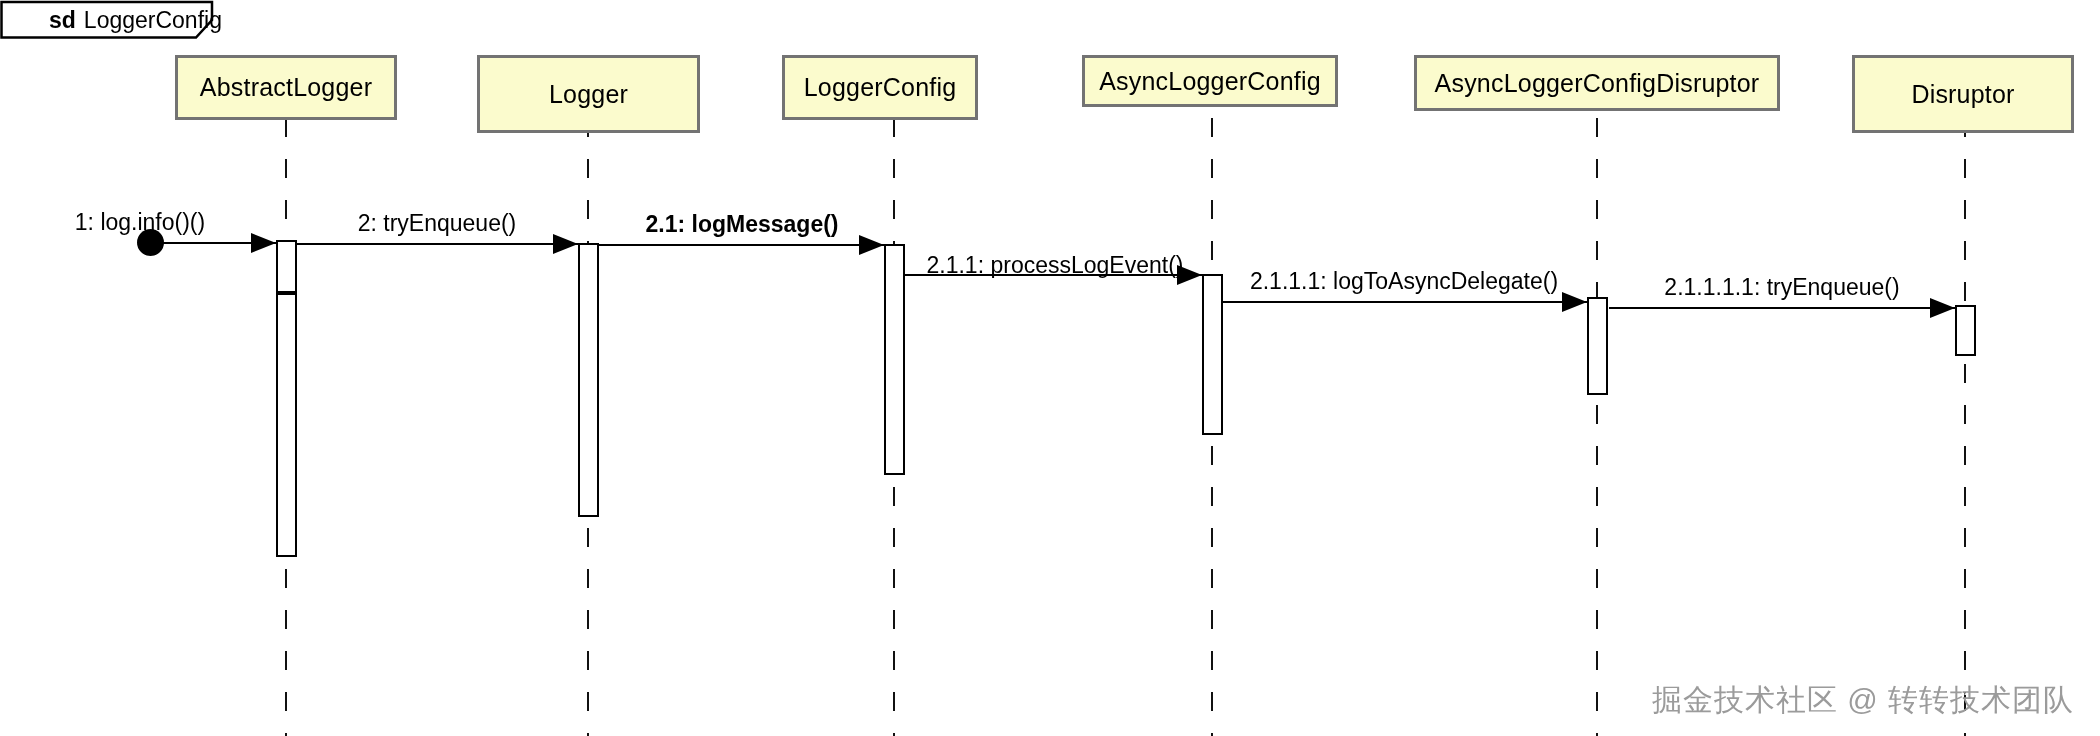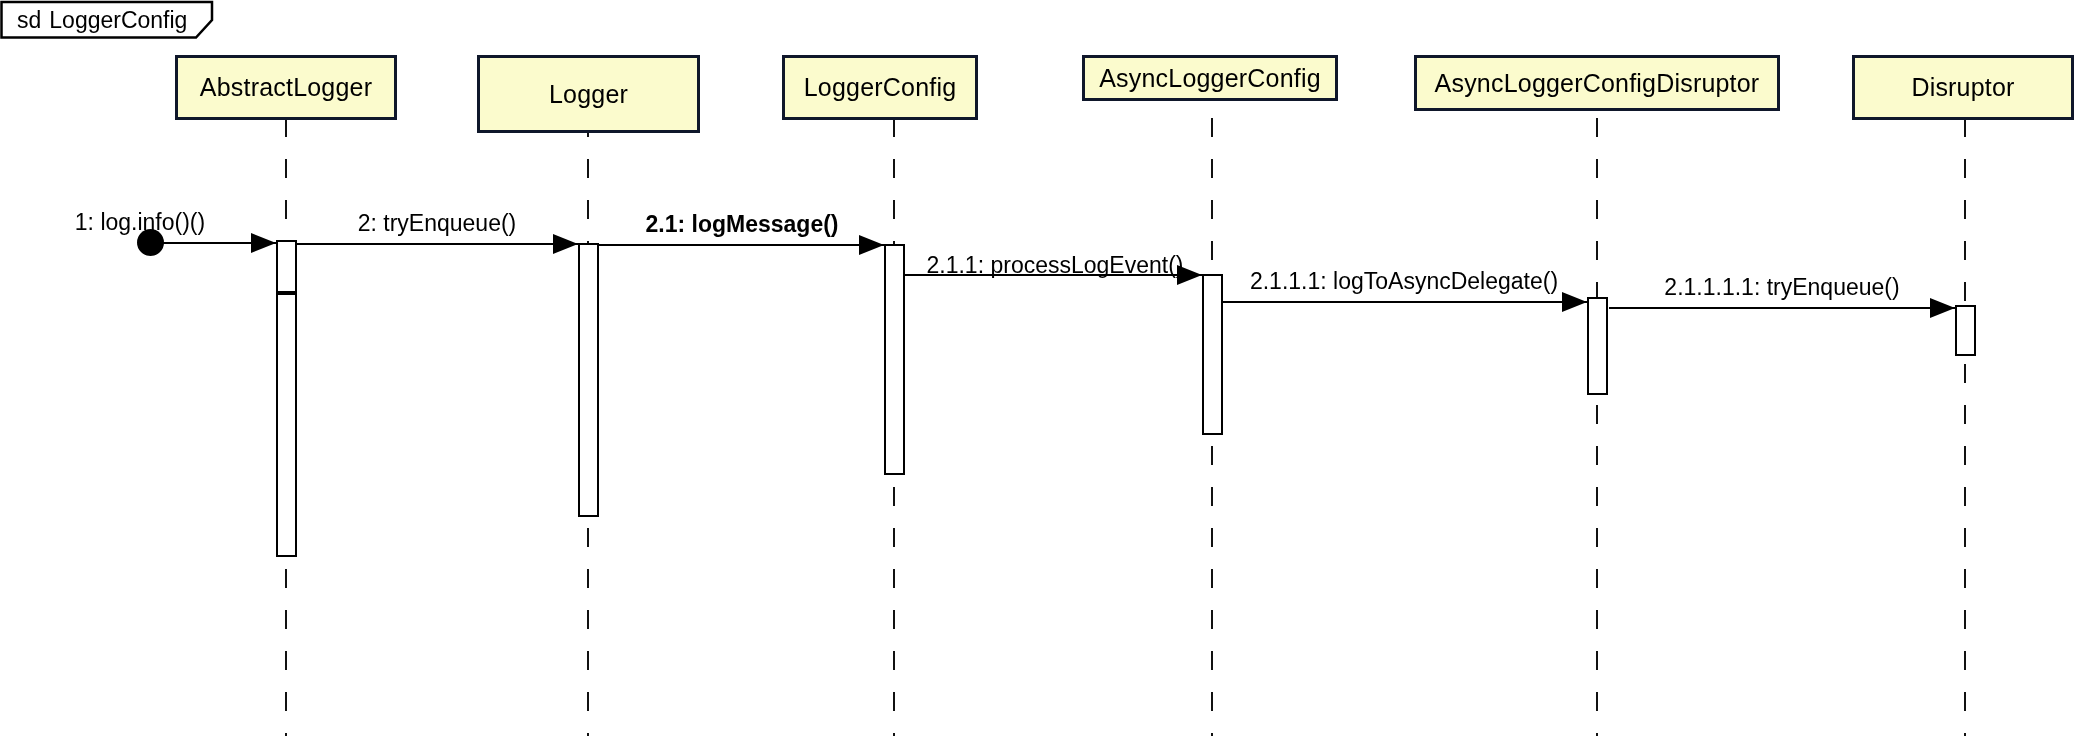--- a/index.html
+++ b/index.html
@@ -6,21 +6,21 @@
   *{box-sizing:border-box;}
   #canvas{
     position:relative;width:2100px;height:736px;background:#ffffff;overflow:hidden;
     font-family:"Liberation Sans", sans-serif;color:#000;
   }
   .lifeline{
     position:absolute;width:2px;z-index:1;
     background:repeating-linear-gradient(180deg,#111 0px,#111 19px,transparent 19px,transparent 41px);
   }
   .head{
-    position:absolute;z-index:2;background:#fbfbcd;border:3px solid #0f172a;
+    position:absolute;z-index:2;background:#fbfbcd;border:3px solid #737373;
     display:flex;align-items:center;justify-content:center;
     font-size:25px;letter-spacing:0.2px;
   }
   .activation{
     position:absolute;z-index:3;width:21px;background:#ffffff;border:2.5px solid #000;
   }
   .mline{position:absolute;z-index:4;height:2px;background:#000;}
   .arrow{
     position:absolute;z-index:5;width:0;height:0;
     border-top:10px solid transparent;border-bottom:10px solid transparent;
@@ -28,21 +28,21 @@
   }
   .mlabel{
     position:absolute;z-index:5;width:700px;text-align:center;
     font-size:23px;line-height:26px;white-space:nowrap;
   }
   .mdot{position:absolute;z-index:5;width:27px;height:27px;background:#000;border-radius:50%;}
   #frame-tab{position:absolute;left:0;top:0;z-index:6;width:250px;height:44px;}
   #frame-label{
     position:absolute;left:17px;top:7px;z-index:7;font-size:23px;white-space:nowrap;
   }
-  #frame-label .kw{font-weight:normal;margin-right:8px;}
+  #frame-label .kw{font-weight:bold;margin-right:8px;margin-left:32px;}
   #watermark{
     position:absolute;right:26px;top:680px;z-index:6;
     font-size:30px;color:#9b9b9b;letter-spacing:1px;white-space:nowrap;
     text-shadow:2px 2px 0 rgba(255,255,255,0.95);
   }
 </style>
 </head>
 <body>
 
 <div id="canvas">
@@ -65,31 +65,31 @@
       <div class="head" style="left: 477px; top: 55px; width: 223px; height: 78px;">
         <span>Logger</span>
       </div>
       <div class="activation" style="left: 578px; top: 243px; height: 274px;"></div>
       <div class="lifeline" style="left: 893px; top: 118px; height: 618px;"></div>
       <div class="head" style="left: 782px; top: 55px; width: 196px; height: 65px;">
         <span>LoggerConfig</span>
       </div>
       <div class="activation" style="left: 884px; top: 244px; height: 231px;"></div>
       <div class="lifeline" style="left: 1211px; top: 118px; height: 618px;"></div>
-      <div class="head" style="left: 1082px; top: 55px; width: 256px; height: 46px;">
+      <div class="head" style="left: 1082px; top: 55px; width: 256px; height: 52px;">
         <span>AsyncLoggerConfig</span>
       </div>
       <div class="activation" style="left: 1202px; top: 274px; height: 161px;"></div>
       <div class="lifeline" style="left: 1596px; top: 118px; height: 618px;"></div>
       <div class="head" style="left: 1414px; top: 55px; width: 366px; height: 56px;">
         <span>AsyncLoggerConfigDisruptor</span>
       </div>
       <div class="activation" style="left: 1587px; top: 297px; height: 98px;"></div>
       <div class="lifeline" style="left: 1964px; top: 118px; height: 618px;"></div>
-      <div class="head" style="left: 1852px; top: 55px; width: 222px; height: 65px;">
+      <div class="head" style="left: 1852px; top: 55px; width: 222px; height: 78px;">
         <span>Disruptor</span>
       </div>
       <div class="activation" style="left: 1955px; top: 305px; height: 51px;"></div>
       <div class="mline" style="left: 150px; top: 242px; width: 126px;"></div>
       <div class="arrow" style="left: 251px; top: 233px;"></div>
       <div class="mlabel" style="left: -210px; top: 209px;">1: log.info()()</div>
       <div class="mdot" style="left: 137px; top: 229px;"></div>
       <div class="mline" style="left: 297px; top: 243px; width: 281px;"></div>
       <div class="arrow" style="left: 553px; top: 234px;"></div>
       <div class="mlabel" style="left: 87px; top: 210px;">2: tryEnqueue()</div>
@@ -100,13 +100,14 @@
       <div class="arrow" style="left: 1177px; top: 265px;"></div>
       <div class="mlabel" style="left: 705px; top: 252px;">2.1.1: processLogEvent()</div>
       <div class="mline" style="left: 1223px; top: 301px; width: 364px;"></div>
       <div class="arrow" style="left: 1562px; top: 292px;"></div>
       <div class="mlabel" style="left: 1054px; top: 268px;">2.1.1.1: logToAsyncDelegate()</div>
       <div class="mline" style="left: 1609px; top: 307px; width: 346px;"></div>
       <div class="arrow" style="left: 1930px; top: 298px;"></div>
       <div class="mlabel" style="left: 1432px; top: 274px;">2.1.1.1.1: tryEnqueue()</div>
     </div>
 
+  <div id="watermark">掘金技术社区 @ 转转技术团队</div>
 </div>
 
 </body></html>

